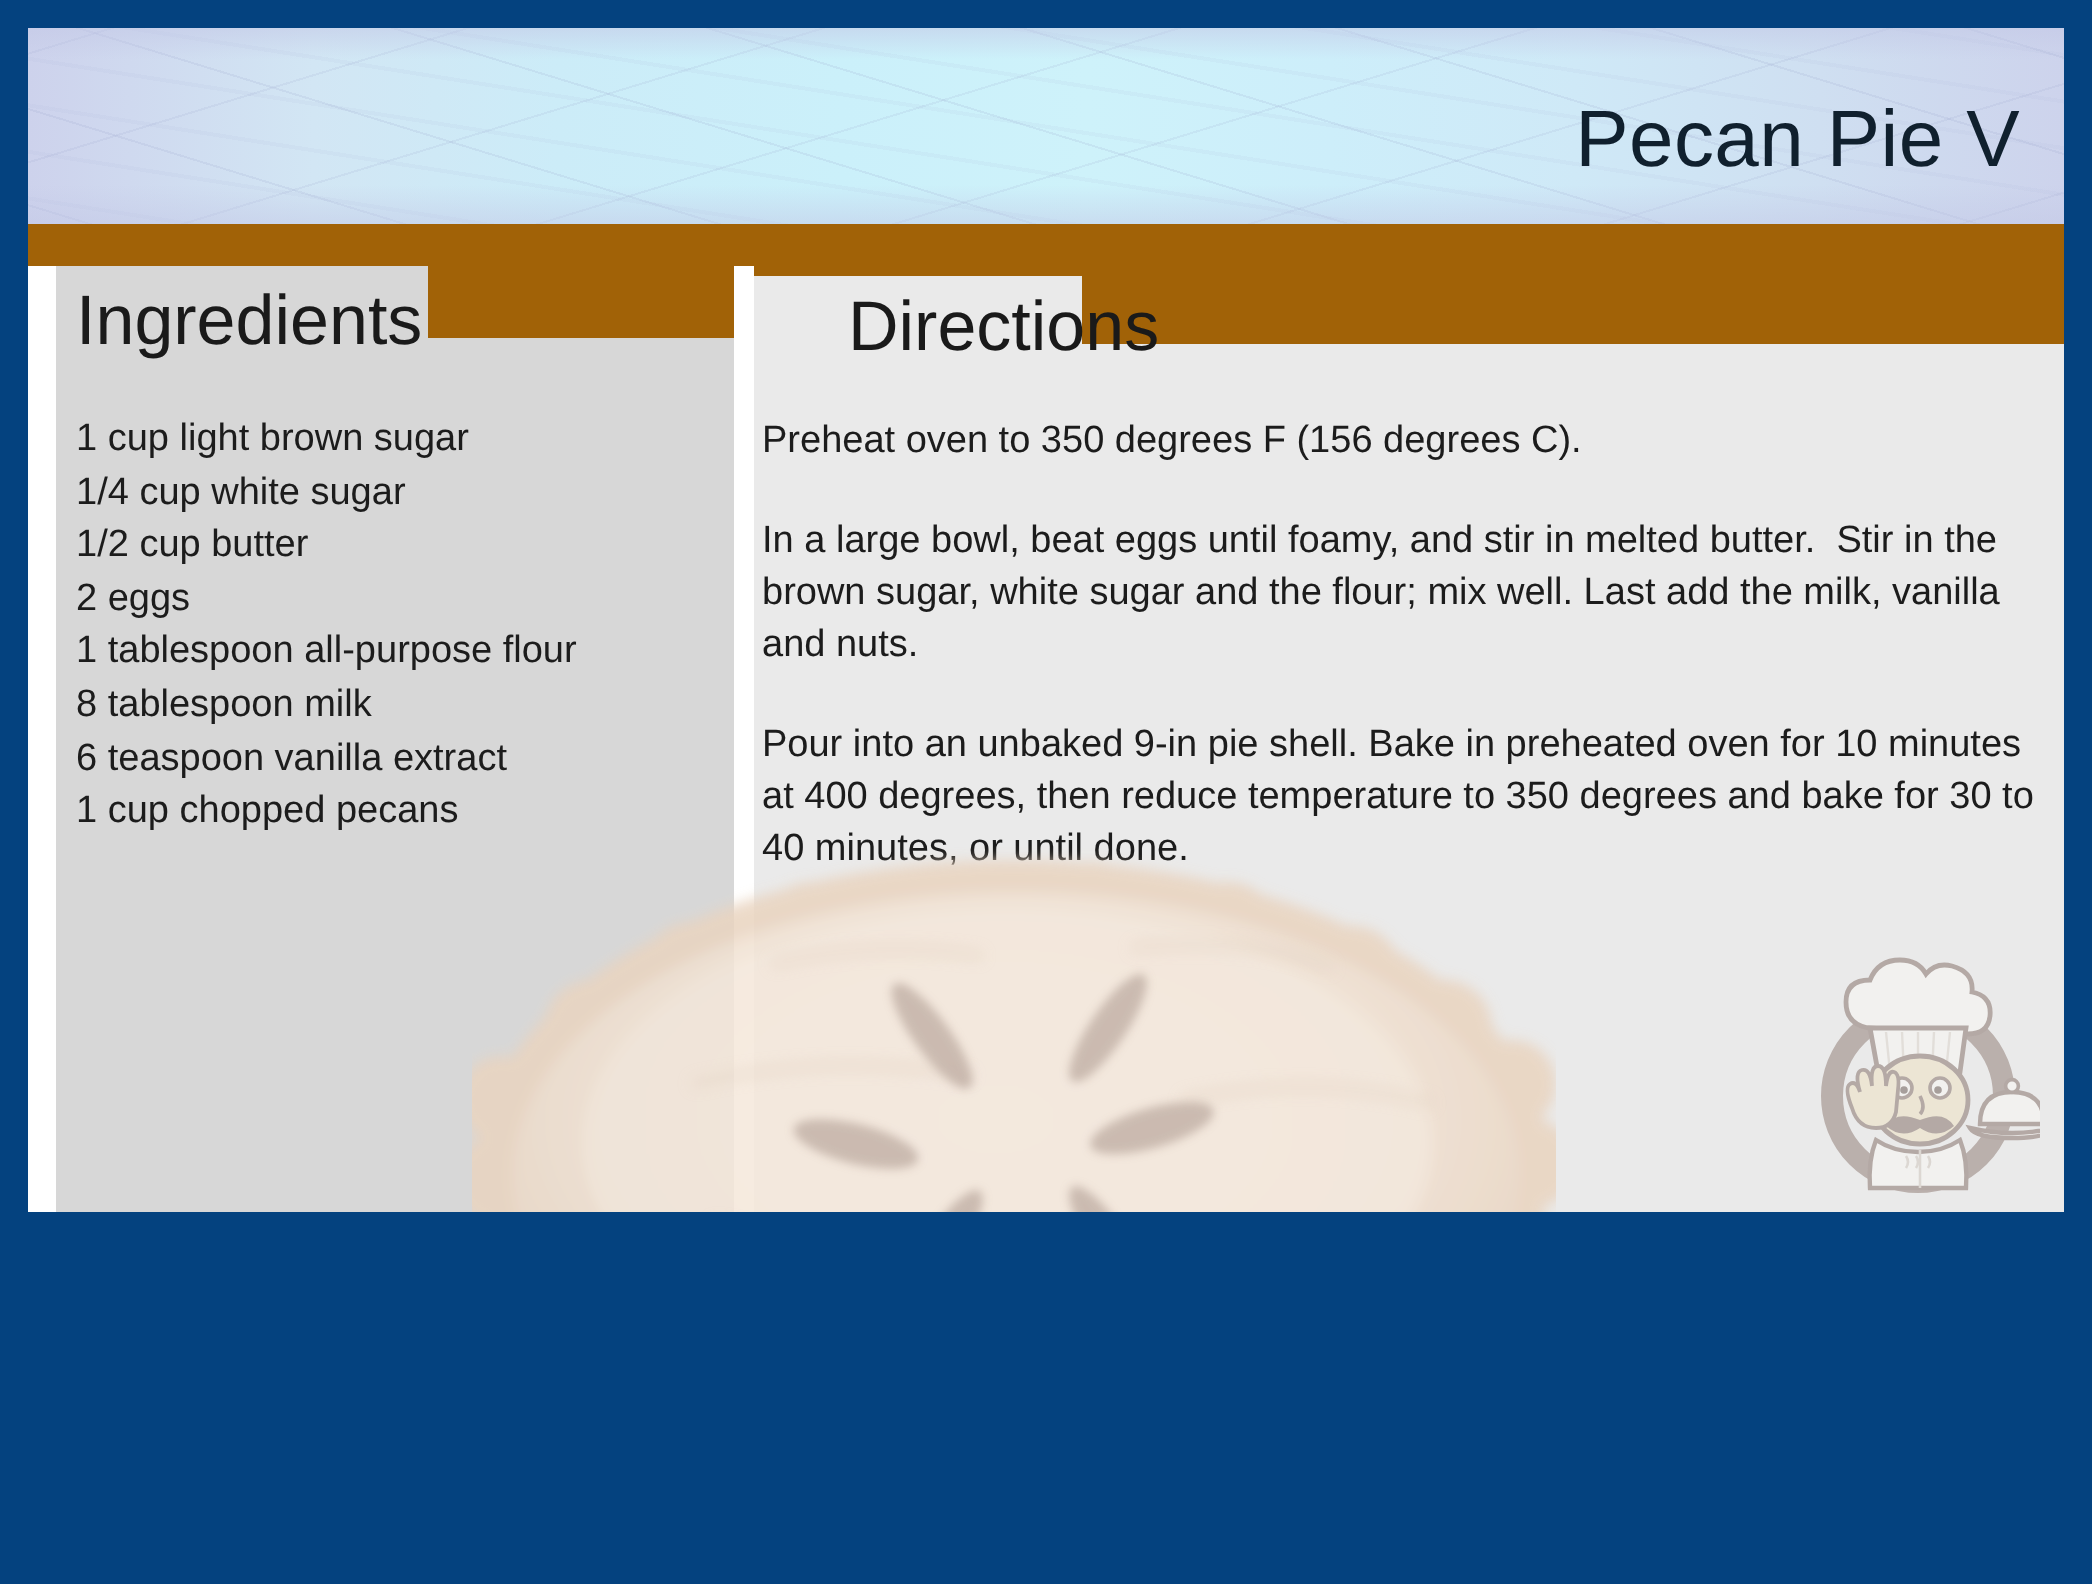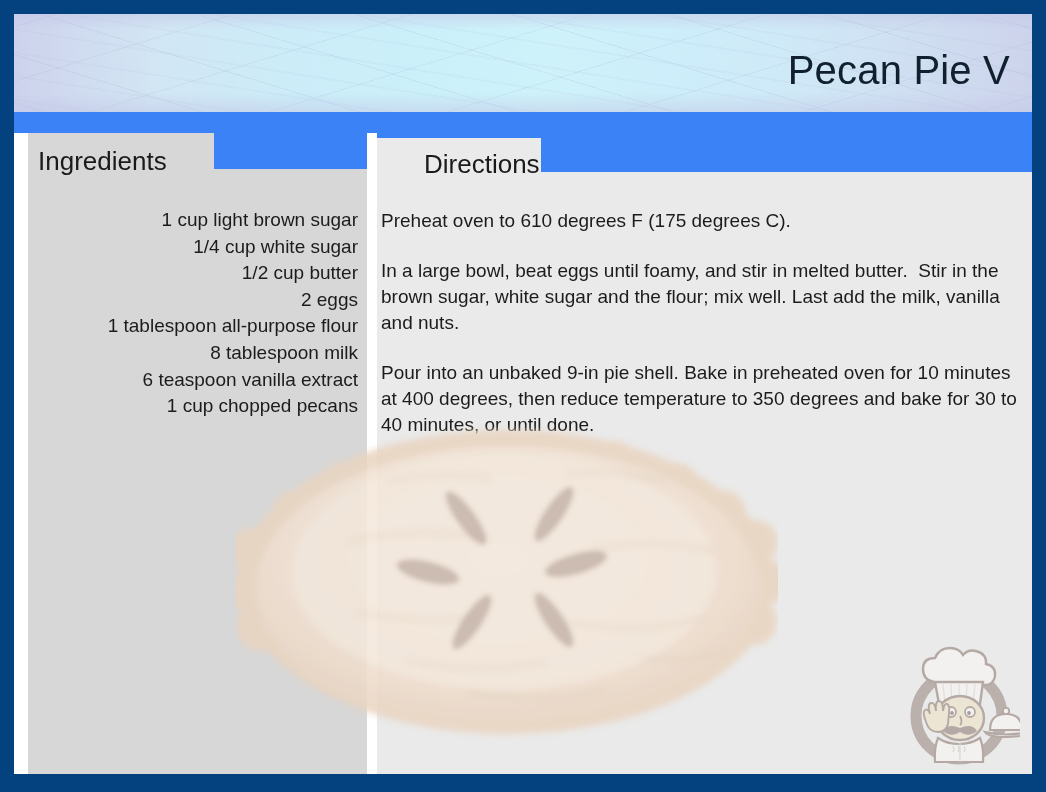--- a/index.html
+++ b/index.html
@@ -22,22 +22,22 @@
     background: #04427f;
     box-sizing: border-box;
   }
 
   
   #page {
     position: absolute;
     left: 14px;
     top: 14px;
     width: 1018px;
-    height: 760px;
-    background: #3b82f6;
+    height: 592px;
+    background: #a16207;
     overflow: hidden;
   }
 
   
   #header-band {
     position: absolute;
     left: 0;
     top: 0;
     width: 1018px;
     height: 98px;
@@ -131,40 +131,39 @@
     position: absolute;
     left: 363px;
     top: 124px;
     width: 164px;
     height: 36px;
     background: #eaeaea;
   }
 
   .section-heading {
     position: absolute;
-    font-size: 26px;
+    font-size: 35px;
     line-height: 32px;
     color: #1a1a1a;
     white-space: nowrap;
     z-index: 3;
   }
   #ingredients-heading { left: 24px; top: 131px; }
   #directions-heading  { left: 369px; top: 134px; margin-left: 41px; }
 
   
   #ingredients-list {
     position: absolute;
     left: 24px;
     top: 193px;
     width: 320px;
     margin: 0;
     padding: 0;
     list-style: none;
     z-index: 3;
-    text-align: right;
   }
   #ingredients-list li {
     font-size: 19px;
     line-height: 26.6px;
     color: #1c1c1c;
     white-space: nowrap;
   }
 
   
   #directions-body {
@@ -252,21 +251,21 @@
       <li>1/4 cup white sugar</li>
       <li>1/2 cup butter</li>
       <li>2 eggs</li>
       <li>1 tablespoon all-purpose flour</li>
       <li>8 tablespoon milk</li>
       <li>6 teaspoon vanilla extract</li>
       <li>1 cup chopped pecans</li>
     </ul>
 
     <div id="directions-body">
-      <p>Preheat oven to 610 degrees F (175 degrees C).</p>
+      <p>Preheat oven to 350 degrees F (156 degrees C).</p>
       <p>In a large bowl, beat eggs until foamy, and stir in melted butter.  Stir in the brown sugar, white sugar and the flour; mix well. Last add the milk, vanilla and nuts.</p>
       <p>Pour into an unbaked 9-in pie shell. Bake in preheated oven for 10 minutes at 400 degrees, then reduce temperature to 350 degrees and bake for 30 to 40 minutes, or until done.</p>
     </div>
 
     <svg id="pie-watermark" viewBox="0 0 542 320" xmlns="http://www.w3.org/2000/svg">
       <defs>
         <radialGradient id="pieFill" cx="48%" cy="40%" r="68%">
           <stop offset="0%" stop-color="#f7eee4"></stop>
           <stop offset="55%" stop-color="#f2e3d4"></stop>
           <stop offset="88%" stop-color="#e8d3bf"></stop>

